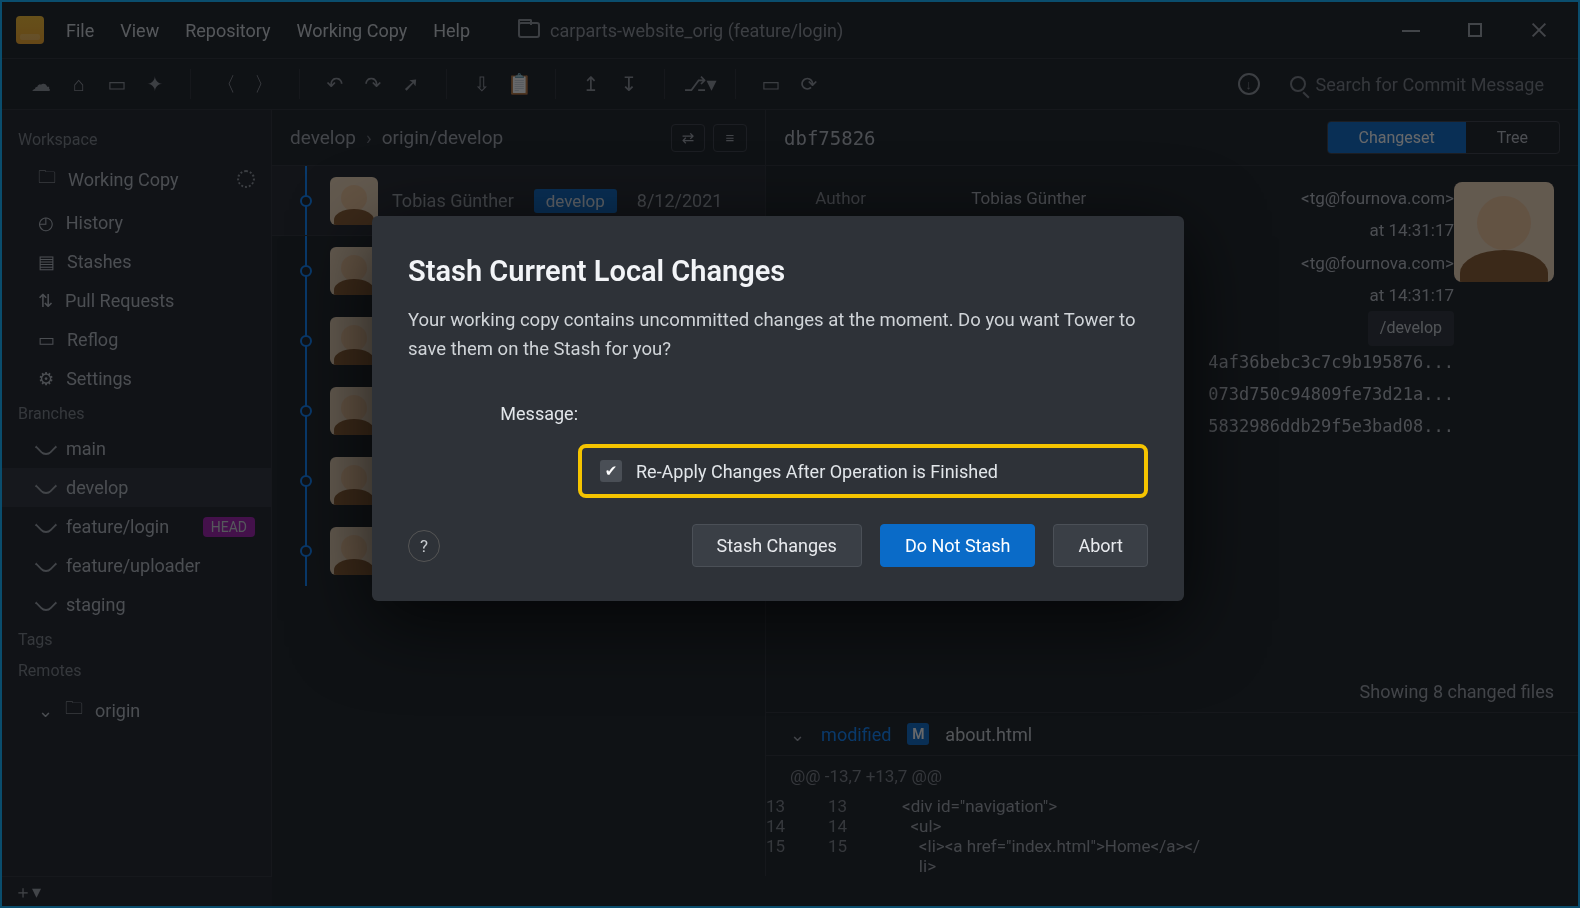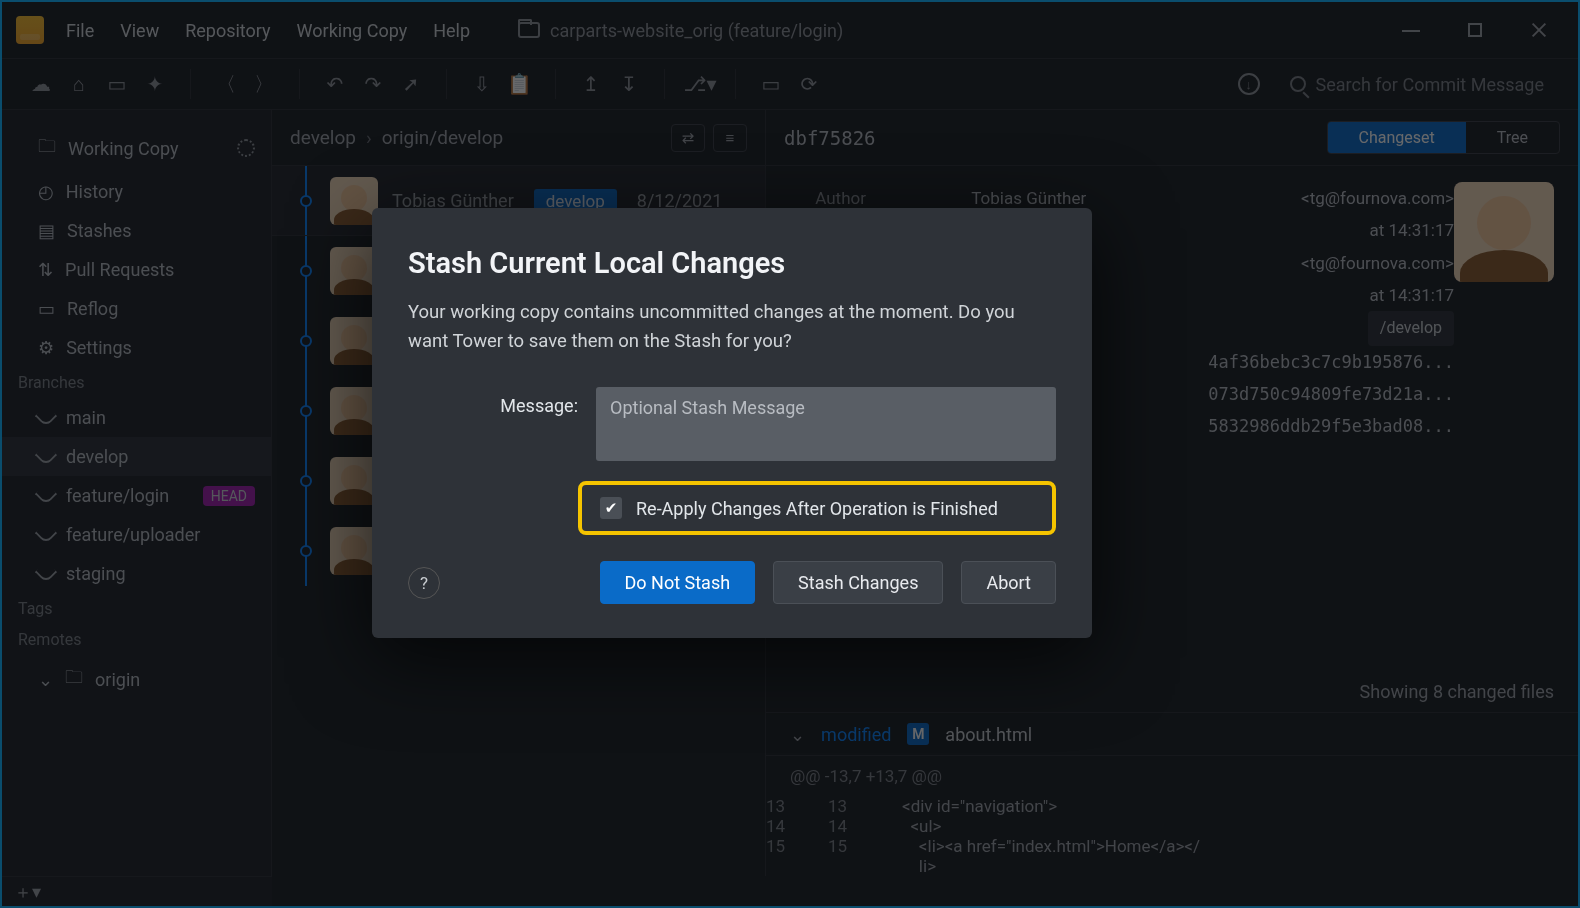--- a/index.html
+++ b/index.html
@@ -85,21 +85,21 @@
   .diff { font-family:"Consolas",monospace; font-size:17px; }
   .hunk { color:#7c8086; padding:10px 24px; }
   .diff-row { display:flex; }
   .ln { width:62px; padding-right:16px; color:#7c8086; }
   .code { flex:1; padding-left:12px; color:#9ea2a8; white-space:pre; }
   
   
   .dim { position:absolute; inset:0; background:rgba(10,12,15,0.62); }
   
   
-  .dialog { position:absolute; left:370px; top:206px; width:720px; background:#2e3238; border-radius:6px; box-shadow:0 20px 80px rgba(0,0,0,0.7); padding:38px 36px 34px; color:#e2e6ea; }
+  .dialog { position:absolute; left:370px; top:214px; width:812px; background:#2e3238; border-radius:6px; box-shadow:0 20px 80px rgba(0,0,0,0.7); padding:38px 36px 34px; color:#e2e6ea; }
   .dlg-title { font-size:29px; font-weight:600; margin-bottom:18px; color:#f2f4f7; }
   .dlg-body { font-size:18.5px; line-height:1.55; color:#d0d4d8; margin-bottom:32px; }
   .dlg-form-row { display:flex; gap:18px; align-items:flex-start; margin-bottom:20px; }
   .dlg-label { width:170px; text-align:right; font-size:18px; padding-top:8px; color:#e2e6ea; }
   .dlg-input { flex:1; height:74px; background:#595e65; border:none; border-radius:3px; padding:10px 14px; color:#e2e6ea; font-size:18px; resize:none; }
   .dlg-input::placeholder { color:#b8bcc2; }
   .dlg-highlight { border:4px solid #f5c400; border-radius:8px; padding:12px 18px; display:flex; align-items:center; gap:14px; margin-left:170px; margin-bottom:26px; }
   .chk { width:22px; height:22px; background:#4a4f56; border-radius:3px; display:flex; align-items:center; justify-content:center; color:#fff; font-size:15px; }
   .dlg-check-lbl { font-size:18px; }
   .dlg-footer { display:flex; align-items:center; gap:18px; }
@@ -177,20 +177,21 @@
   <div class="tb-search">
     <div class="dl-circle">↓</div>
     <span class="search-gl"></span>
     <span>Search for Commit Message</span>
   </div>
 </div>
 
 <div class="main">
 
   <div class="sidebar">
+    <div class="side-head">Workspace</div>
     <div class="side-item">
         <span>🗀</span>
         <span>Working Copy</span>
         <span class="spinner-dots"></span>
       </div>
     <div class="side-item">
         <span>◴</span>
         <span>History</span>
       </div>
     <div class="side-item">
@@ -376,26 +377,25 @@
 </div>
 
 <div class="bottom-add">＋▾</div>
 
 <div class="dim"></div>
 <div class="dialog">
   <div class="dlg-title">Stash Current Local Changes</div>
   <div class="dlg-body">Your working copy contains uncommitted changes at the moment. Do you want Tower to save them on the Stash for you?</div>
   <div class="dlg-form-row">
     <div class="dlg-label">Message:</div>
-    <textarea class="dlg-input" placeholder="Optional Stash Message" style=""></textarea>
   </div>
   <div class="dlg-highlight">
     <div class="chk">✔</div>
     <div class="dlg-check-lbl">Re-Apply Changes After Operation is Finished</div>
   </div>
   <div class="dlg-footer">
     <div class="help-btn">?</div>
     <div class="spacer"></div>
+    <button class="btn">Stash Changes</button>
     <button class="btn primary">Do Not Stash</button>
-    <button class="btn">Stash Changes</button>
     <button class="btn">Abort</button>
   </div>
 </div>
 
 </body></html>

